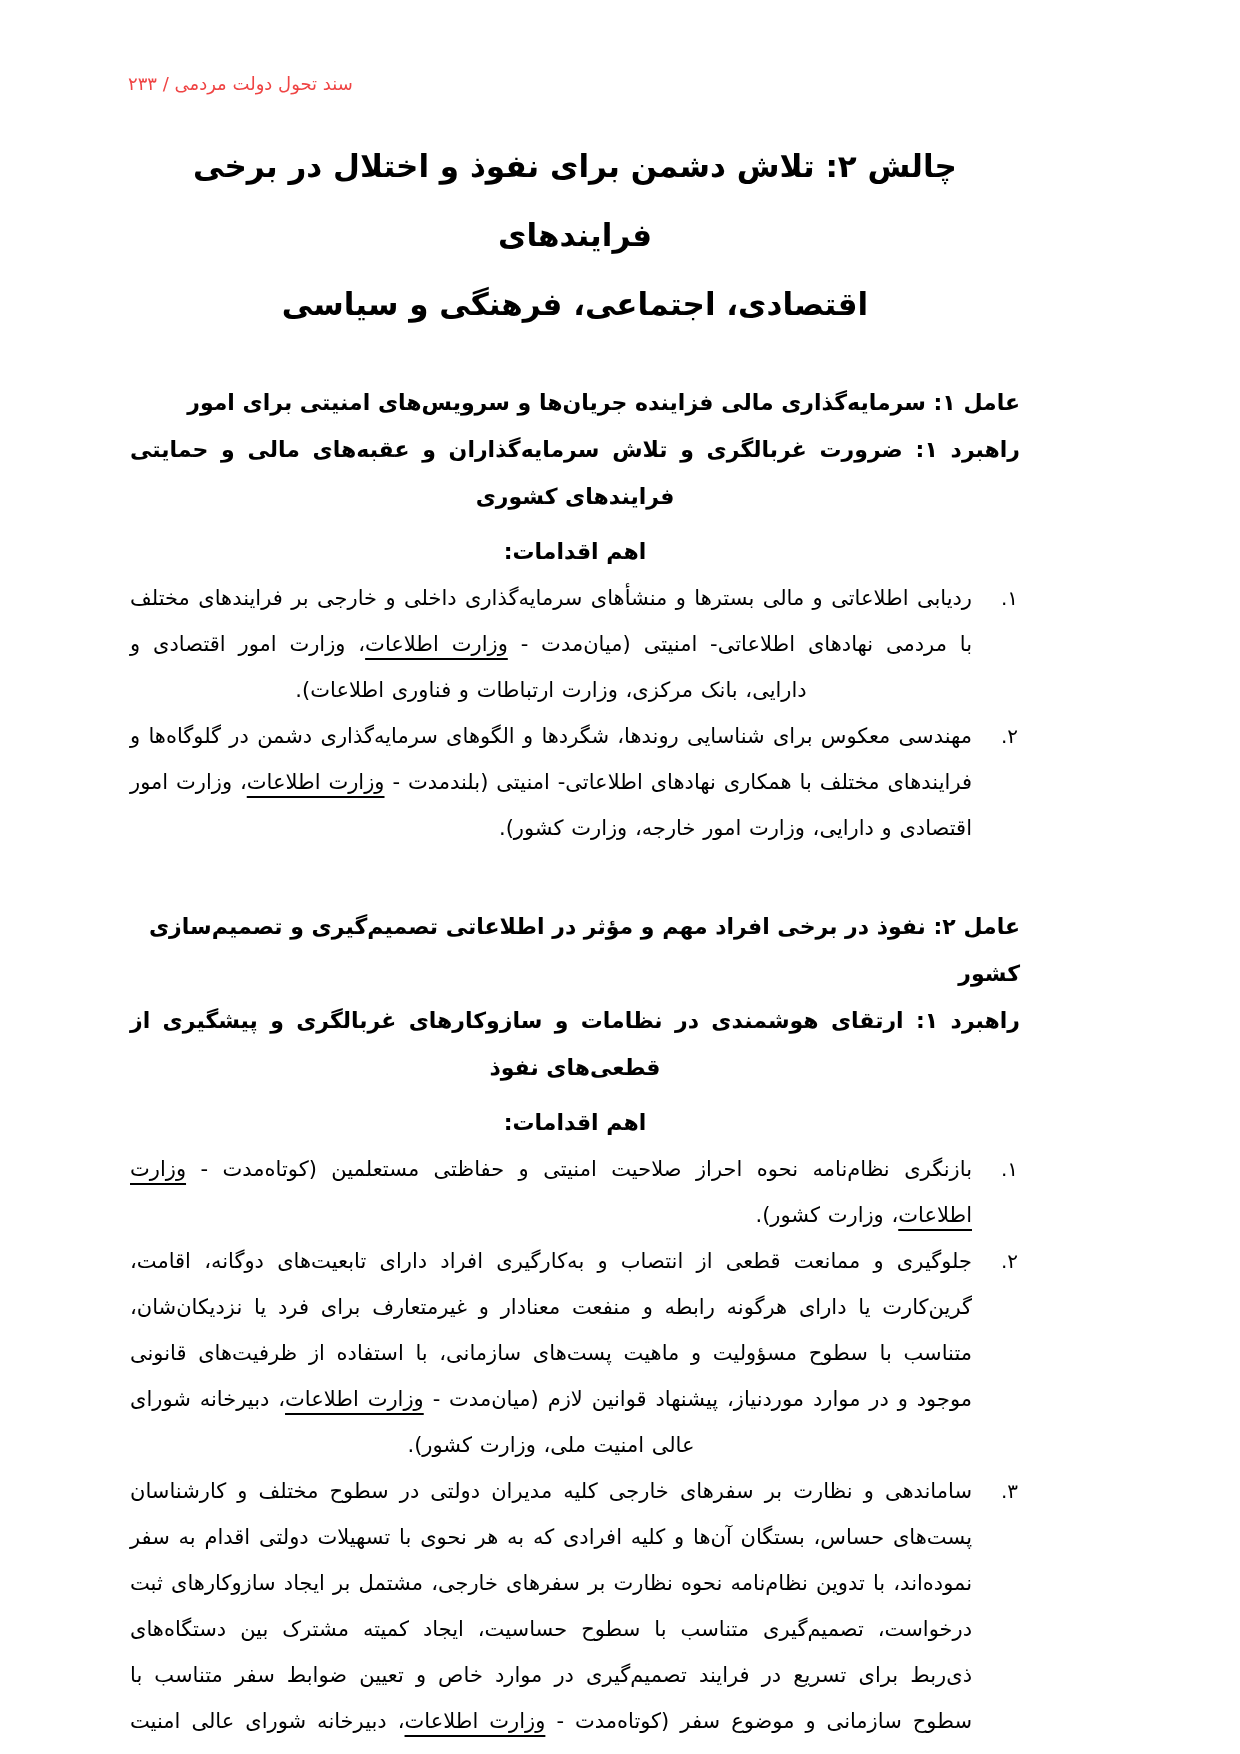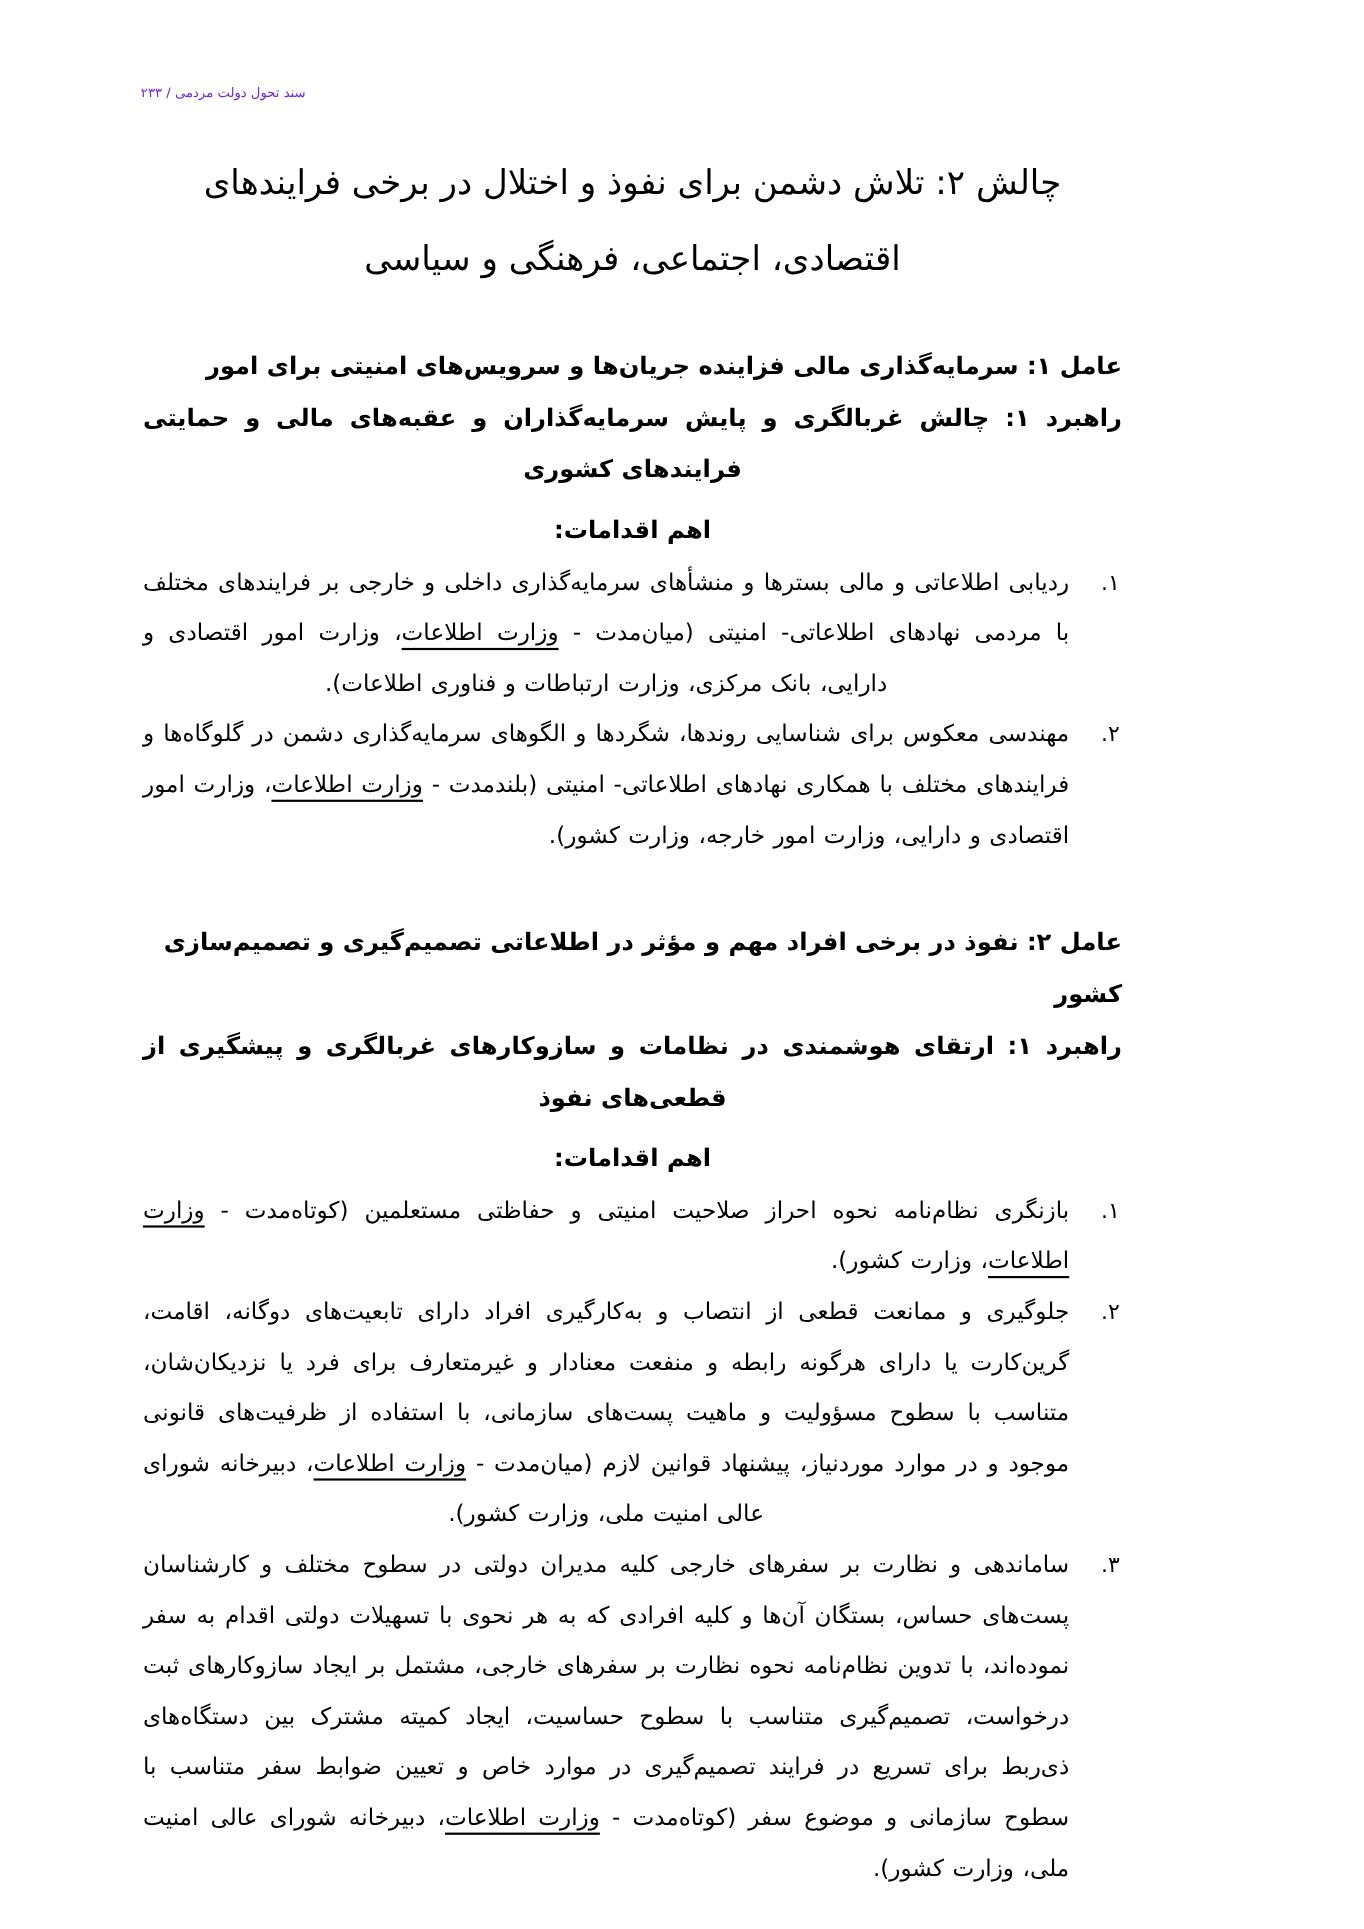--- a/index.html
+++ b/index.html
@@ -19,38 +19,38 @@
   }
   .page {
     position: absolute;
     inset: 0;
     background: #ffffff;
   }
   .running-head {
     position: absolute;
     top: 70px;
     left: 128px;
-    font-size: 12px;
+    font-size: 18px;
     line-height: 28px;
-    color: #6d28d9;
+    color: #ef4444;
     direction: rtl;
   }
   .content {
     position: absolute;
     top: 0;
     right: 220px;
     left: 130px;
     direction: rtl;
   }
   .doc-title {
     margin: 0;
     padding-top: 132px;
     text-align: center;
     font-size: 31px;
-    font-weight: normal;
+    font-weight: bold;
     line-height: 69px;
     letter-spacing: 0;
   }
   .doc-title .t-line { display: block; }
 
   .section { margin: 0; }
   .section + .section { margin-top: 52px; }
 
   .factor {
     margin: 40px 0 0 0;
@@ -110,21 +110,21 @@
 
   <div class="content">
 
     <h1 class="doc-title">
       <span class="t-line">چالش ۲:  تلاش دشمن برای نفوذ و اختلال در برخی فرایندهای</span>
       <span class="t-line">اقتصادی، اجتماعی، فرهنگی و سیاسی</span>
     </h1>
 
     <div class="section">
       <h2 class="factor">عامل ۱: سرمایه‌گذاری مالی فزاینده جریان‌ها و سرویس‌های امنیتی برای امور</h2>
-      <h2 class="strategy">راهبرد ۱: چالش غربالگری و پایش سرمایه‌گذاران و عقبه‌های مالی و حمایتی فرایندهای کشوری</h2>
+      <h2 class="strategy">راهبرد ۱: ضرورت غربالگری و تلاش سرمایه‌گذاران و عقبه‌های مالی و حمایتی فرایندهای کشوری</h2>
       <h3 class="actions-label">اهم اقدامات:</h3>
 
       <div class="items">
         <div class="item last-center">
           <span class="marker">۱.</span>
           <div class="item-body"><span>ردیابی اطلاعاتی و مالی بسترها و منشأهای سرمایه‌گذاری داخلی و خارجی بر فرایندهای مختلف با مردمی نهادهای اطلاعاتی- امنیتی (میان‌مدت - </span><span class="u">وزارت اطلاعات</span><span>، وزارت امور اقتصادی و دارایی، بانک مرکزی، وزارت ارتباطات و فناوری اطلاعات).</span></div>
         </div>
         <div class="item">
           <span class="marker">۲.</span>
           <div class="item-body"><span>مهندسی معکوس برای شناسایی روندها، شگردها و الگوهای سرمایه‌گذاری دشمن در گلوگاه‌ها و فرایندهای مختلف با همکاری نهادهای اطلاعاتی- امنیتی (بلندمدت - </span><span class="u">وزارت اطلاعات</span><span>، وزارت امور اقتصادی و دارایی، وزارت امور خارجه، وزارت کشور).</span></div>

